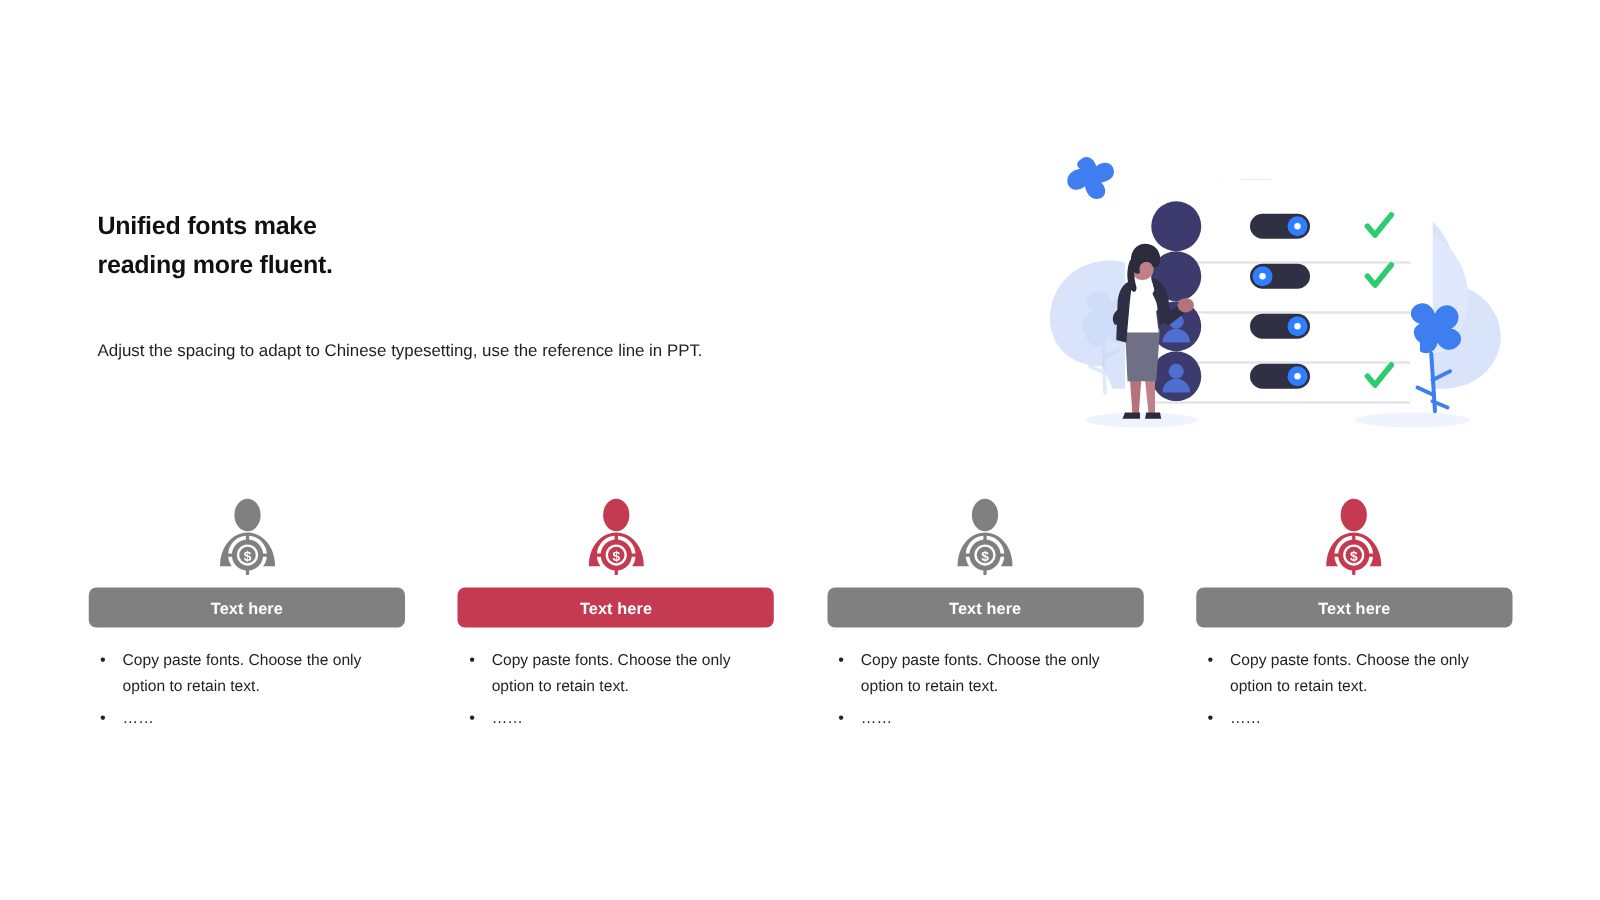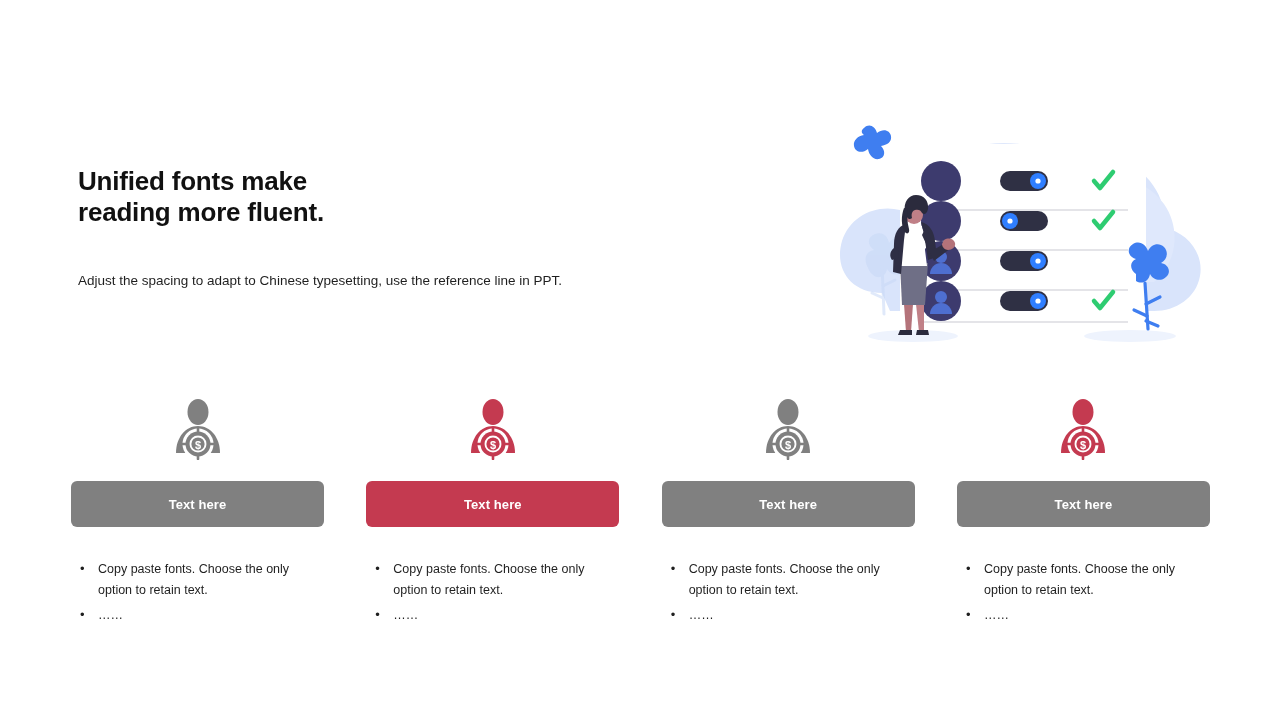--- a/index.html
+++ b/index.html
@@ -17,21 +17,21 @@
   }
 
   
   #headline-block {
     position: absolute;
     left: 78px;
     top: 166px;
     width: 620px;
   }
   #page-title {
-    font-size: 26px;
+    font-size: 20px;
     font-weight: bold;
     line-height: 31px;
     letter-spacing: -0.2px;
     color: #111111;
     white-space: pre-line;
     margin: 0;
   }
   #subtitle-block {
     position: absolute;
     left: 78px;
@@ -70,37 +70,37 @@
   }
   .col-icon {
     width: 100%;
     display: flex;
     justify-content: center;
     height: 62px;
     align-items: flex-end;
   }
   .col-icon svg { display: block; }
   .col-button {
-    margin-top: 21px;
-    height: 46px;
+    margin-top: 10px;
+    height: 32px;
     border-radius: 6px;
     display: flex;
     align-items: center;
     justify-content: center;
     color: #ffffff;
     font-size: 13px;
     font-weight: bold;
     letter-spacing: 0.1px;
     border: none;
     width: 100%;
     cursor: pointer;
     font-family: "Liberation Sans", sans-serif;
   }
   .col-bullets {
-    margin-top: 32px;
+    margin-top: 16px;
     padding: 0;
     list-style: none;
   }
   .col-bullets li {
     position: relative;
     padding-left: 27px;
     font-size: 12.5px;
     line-height: 21px;
     color: #1f1f1f;
     margin-bottom: 4px;

